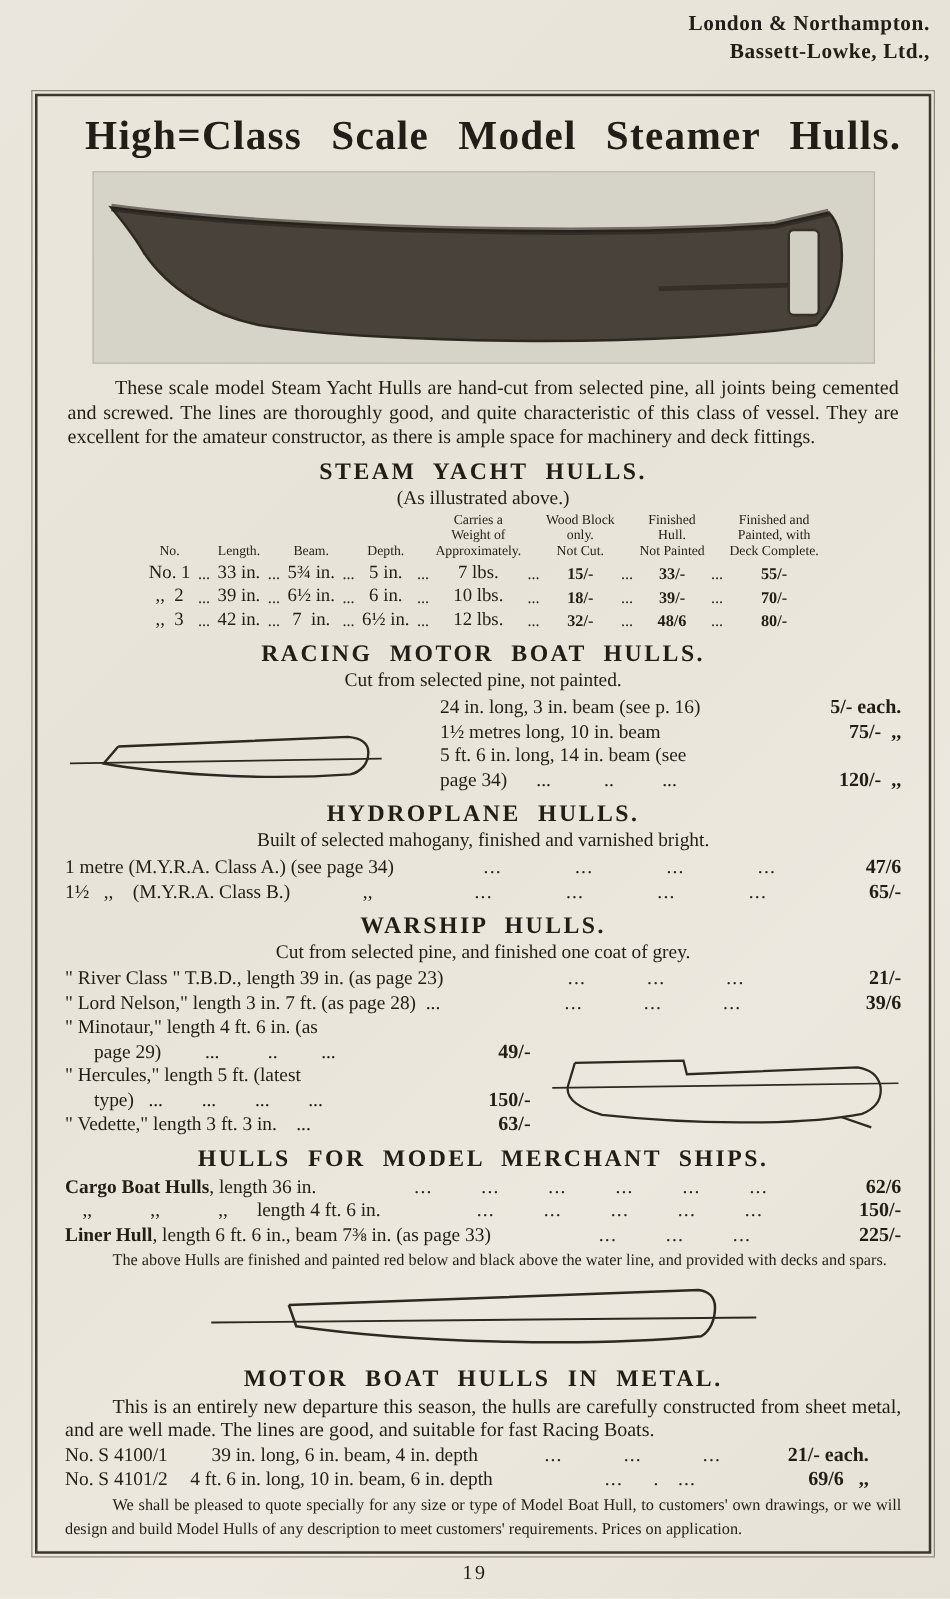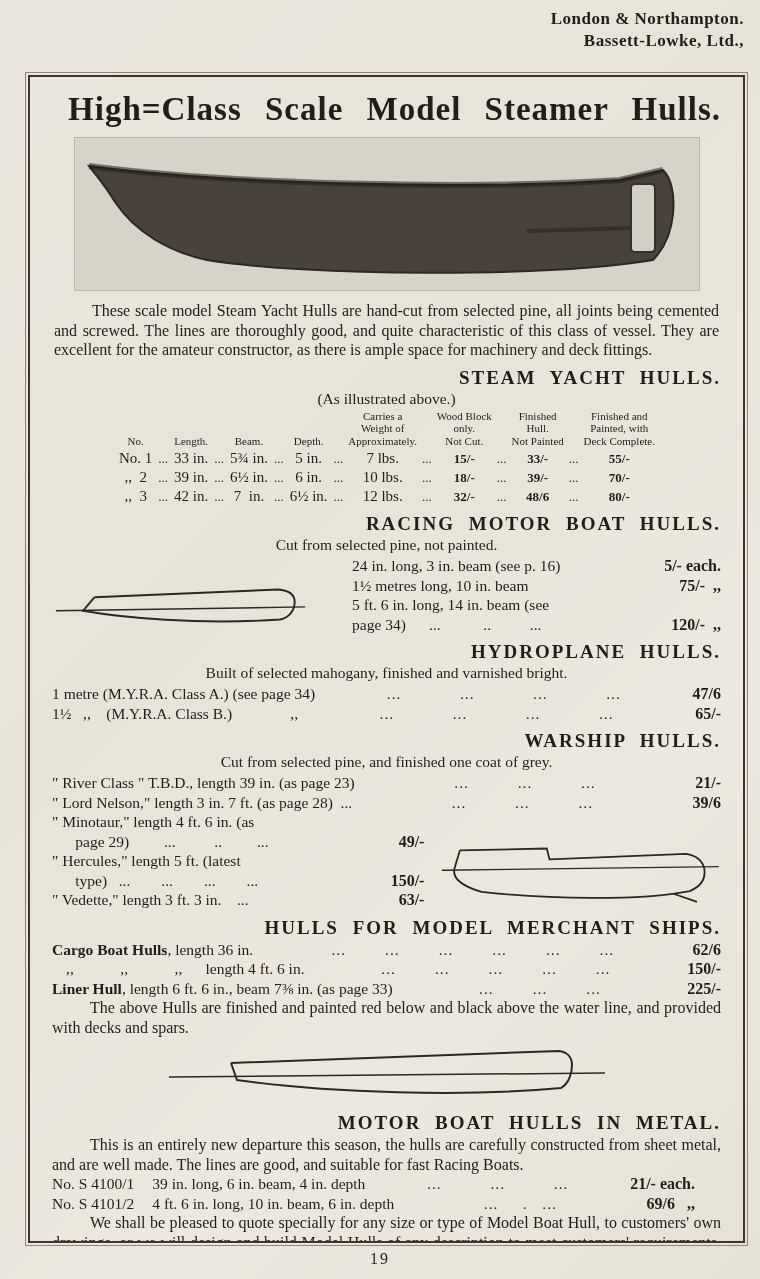--- a/index.html
+++ b/index.html
@@ -9,39 +9,39 @@
   .masthead{position:absolute;top:8px;right:16px;text-align:right;font-weight:bold;
     font-size:17px;line-height:22px;letter-spacing:.5px;}
   .frame{position:absolute;left:25px;top:72px;width:721px;height:1172px;border:1px solid #8d8779;}
   .frame-inner{position:absolute;inset:2px;border:2px solid #3c362d;overflow:hidden;}
   .content{padding:2px 22px 0 22px;}
   .pagetitle{text-align:right;font-weight:bold;font-size:33px;line-height:40px;margin:10px 0 8px 0;
     letter-spacing:1px;word-spacing:14px;}
   .photo{width:624px;height:152px;margin:4px auto 10px auto;background:#d6d3c8;
     border:1px solid #b9b6aa;box-shadow:inset 0 0 12px #c6c3b8;}
   .para{font-size:16px;line-height:19.5px;text-align:justify;text-indent:38px;margin:4px 2px;}
-  .sechead{text-align:right;font-weight:bold;font-size:19px;line-height:22px;
+  .sechead{text-align:center;font-weight:bold;font-size:19px;line-height:22px;
     letter-spacing:2px;word-spacing:7px;margin:7px 0 1px 0;}
   .subhead{text-align:center;font-size:15.5px;line-height:18px;margin:0 0 2px 0;}
   table.pricetable{border-collapse:collapse;margin:0 auto;font-size:15px;line-height:19px;}
   table.pricetable th{font-weight:normal;font-size:11px;line-height:12.5px;vertical-align:bottom;
     text-align:center;white-space:pre-line;padding:0 1px 2px 1px;}
   table.pricetable td{white-space:pre;text-align:center;padding:0 2px;}
   table.pricetable td.money{font-weight:bold;font-size:13px;}
   table.pricetable td.dotsep{color:#2a251f;font-size:13px;padding:0 4px;}
   .row{display:flex;align-items:baseline;font-size:15.5px;line-height:19.5px;}
   .desc{white-space:pre-wrap;}
   .dots{flex:1;text-align:center;white-space:pre-wrap;color:#2a251f;letter-spacing:1px;}
   .price{font-weight:bold;font-size:16px;white-space:pre;text-align:right;}
   .twocol{display:flex;align-items:flex-end;}
   .boldname{font-weight:bold;}
   .pagenum{position:absolute;left:0;right:0;top:1250px;text-align:center;
     font-size:16px;letter-spacing:2px;}
   svg{display:block;}
-  .note{font-size:16px;line-height:19.5px;text-align:justify;text-indent:38px;}
+  .note{font-size:13px;line-height:19.5px;text-align:justify;text-indent:38px;}
 </style>
 </head>
 <body>
 
 <div class="page">
 
   <div class="masthead">
     <div>London &amp; Northampton.</div>
     <div>Bassett-Lowke, Ltd.,</div>
   </div>
@@ -255,21 +255,21 @@
 
     <svg width="440" height="62" viewBox="0 0 440 62" style="margin:6px auto 2px auto">
       <line x1="2" y1="34" x2="438" y2="30" stroke="#2c2822" stroke-width="1.5"></line>
       <path d="M64,20 L392,8 C400,9 405,14 405,22 C405,32 401,41 394,45 C300,54 160,50 70,37 L64,20" fill="none" stroke="#2c2822" stroke-width="2"></path>
     </svg>
 
     <div class="sechead">MOTOR BOAT HULLS IN METAL.</div>
     <div class="para" style="margin:0">This is an entirely new departure this season, the hulls are carefully constructed from sheet metal, and are well made.  The lines are good, and suitable for fast Racing Boats.</div>
     <div class="row">
       <span class="desc">No. S 4100/1</span>
-      <span class="desc" style="margin-left:18px">39 in. long, 6 in. beam, 4 in. depth</span>
+      <span class="desc" style="margin-left:35px">39 in. long, 6 in. beam, 4 in. depth</span>
       <span class="dots">...          ...          ...</span>
       <span class="price" style="padding-right:26px">21/- each.</span>
     </div>
     <div class="row">
       <span class="desc">No. S 4101/2</span>
       <span class="desc" style="margin-left:18px">4 ft. 6 in. long, 10 in. beam, 6 in. depth</span>
       <span class="dots">...     .   ...</span>
       <span class="price" style="padding-right:26px">69/6   ,,</span>
     </div>
     <div class="note">We shall be pleased to quote specially for any size or type of Model Boat Hull, to customers' own drawings, or we will design and build Model Hulls of any description to meet customers' requirements.   Prices on application.</div>

